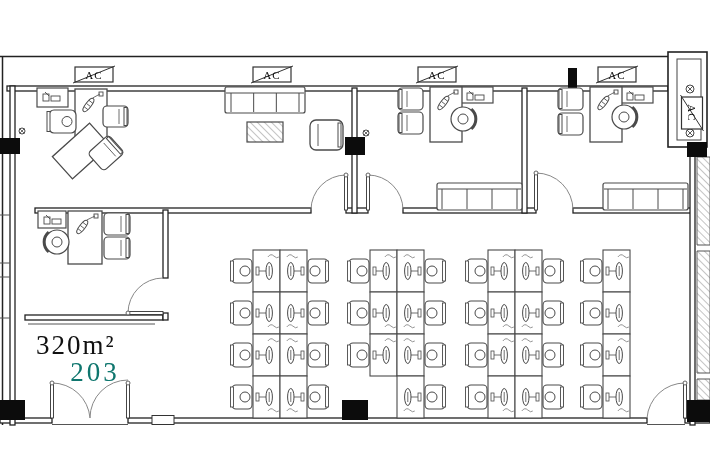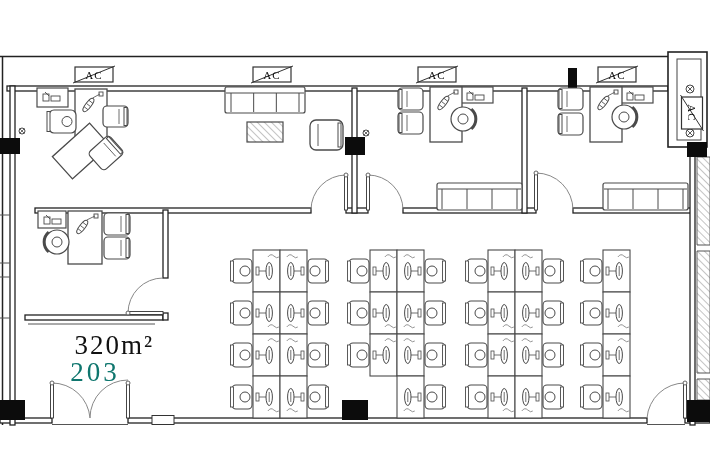--- a/index.html
+++ b/index.html
@@ -1,20 +1,20 @@
 <!DOCTYPE html>
 <html><head>
 <meta charset="utf-8">
 <style>
   html,body{margin:0;padding:0;background:#fff;}
   .plan{position:relative;width:710px;height:428px;background:#ffffff;overflow:hidden;
         font-family:"Liberation Serif",serif;text-decoration:underline;}
   .plan svg{position:absolute;left:0;top:0;}
   svg text{font-family:"Liberation Serif",serif;}
-  .area-label{position:absolute;left:36px;top:330px;width:118px;text-align:right;
+  .area-label{position:absolute;left:36px;top:330px;width:118px;text-align:left;
       font-size:27px;letter-spacing:2px;color:#111;}
   .room-number{position:absolute;left:36px;top:357px;width:118px;text-align:center;
       font-size:27px;letter-spacing:3px;color:#0f766e;}
 </style>
 </head>
 <body>
 
 <div class="plan">
   <svg id="plan-svg" width="710" height="472" viewBox="0 0 710 472">
       <defs>

